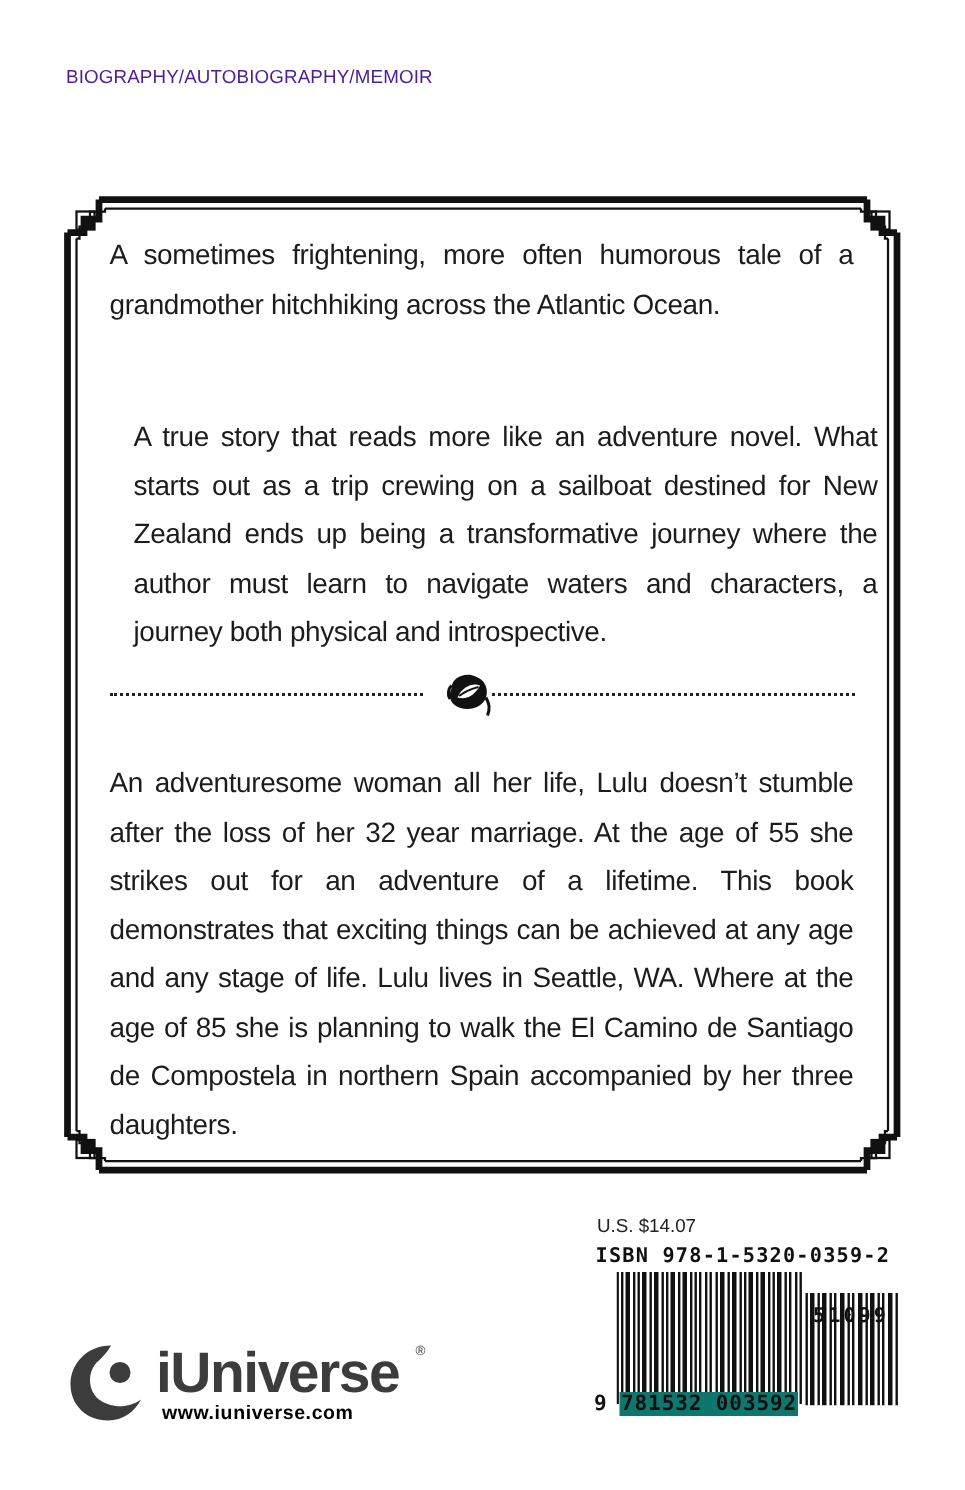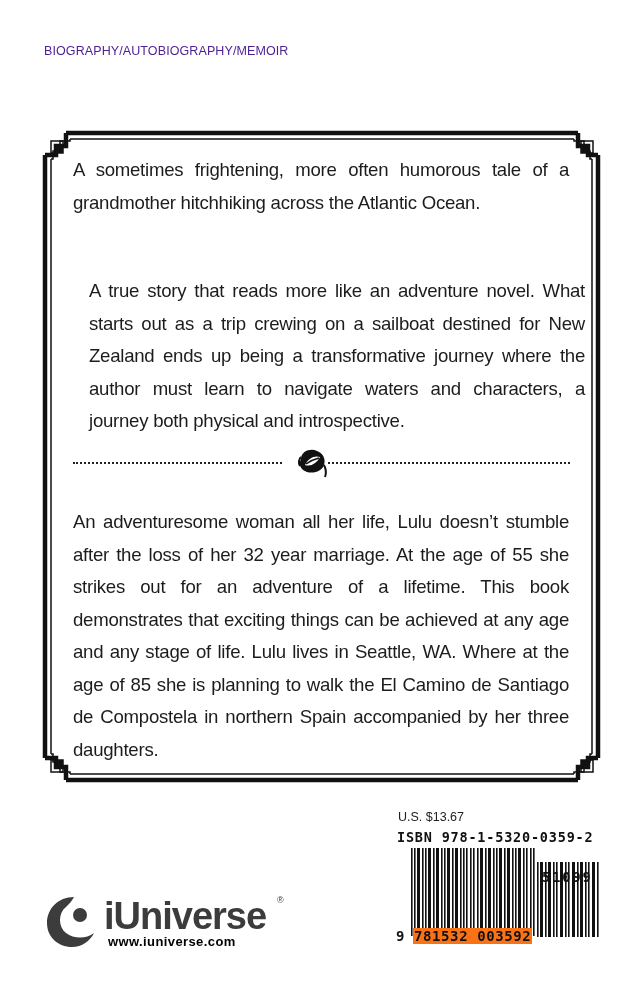--- a/index.html
+++ b/index.html
@@ -27,21 +27,21 @@
   .price { position: absolute; left: 398px; top: 810px; font-size: 12.5px; color: #222; }
   .isbn { position: absolute; left: 397px; top: 829px; font-family: "DejaVu Sans Mono", monospace;
     font-size: 13.5px; font-weight: bold; letter-spacing: 0.8px; color: #111; }
   .barcode-main { position: absolute; left: 411px; top: 848px; width: 124px; height: 88px; }
   .barcode-addon { position: absolute; left: 535px; top: 862px; width: 65px; height: 75px; }
   .addon-num { position: absolute; left: 542px; top: 845px; font-family: "DejaVu Sans Mono", monospace;
     font-size: 13.5px; font-weight: bold; letter-spacing: 2px; color: #111; margin-top: 24px; }
   .ean-first { position: absolute; left: 396px; top: 928px; font-family: "DejaVu Sans Mono", monospace;
     font-size: 14px; font-weight: bold; color: #111; }
   .ean-rest { position: absolute; left: 413px; top: 928px; font-family: "DejaVu Sans Mono", monospace;
-    font-size: 14px; font-weight: bold; color: #111; letter-spacing: 0.6px; background: #f97316; padding: 0 1px; }
+    font-size: 14px; font-weight: bold; color: #111; letter-spacing: 0.6px; background: #0f766e; padding: 0 1px; }
   .logo { position: absolute; left: 44px; top: 893px; width: 240px; height: 60px; }
   .logo-mark { position: absolute; left: 0; top: 0; width: 56px; height: 56px; }
   .logo-text { position: absolute; left: 60px; top: 0px; font-family: "Liberation Sans", sans-serif;
     font-weight: bold; font-size: 38px; color: #3c3c3c; letter-spacing: -1px; line-height: 46px; }
   .logo-reg { position: absolute; left: 233px; top: 2px; font-size: 9px; color: #3c3c3c; }
   .logo-url { position: absolute; left: 64px; top: 41px; font-family: "Liberation Sans", sans-serif;
     font-weight: bold; font-size: 13px; color: #000000; letter-spacing: 0.4px; }
 </style>
 </head>
 <body>
@@ -104,21 +104,21 @@
       <path d="M11 19 C15 16, 20 14, 24 13" stroke="#111" stroke-width="1.4" fill="none"></path>
       <path d="M29 20 C31 24, 32 27, 30 32" stroke="#111" stroke-width="2" fill="none"></path>
       <path d="M6 12 C4 14, 3 18, 5 21" stroke="#111" stroke-width="2" fill="none"></path>
     </svg>
     <div class="dots right"></div>
   </div>
 
   <p class="blurb b3" style="margin:0">An adventuresome woman all her life, Lulu doesn’t stumble after the loss of her 32 year marriage. At the age of 55 she strikes out for an adventure of a lifetime. This book demonstrates that exciting things can be achieved at any age and any stage of life. Lulu lives in Seattle, WA. Where at the age of 85 she is planning to walk the El Camino de Santiago de Compostela in northern Spain accompanied by her three daughters.</p>
 
   <div>
-    <div class="price">U.S. $13.67</div>
+    <div class="price">U.S. $14.07</div>
     <div class="isbn">ISBN 978-1-5320-0359-2</div>
     <svg class="barcode-main" viewBox="0 0 124 88" preserveAspectRatio="none">
       <g fill="#111">
         <rect x="0" y="0" width="1.6" height="88"></rect>
           <rect x="3" y="0" width="1.6" height="88"></rect>
         <rect x="6" y="0" width="3" height="80"></rect>
           <rect x="11" y="0" width="1.6" height="80"></rect>
         <rect x="14" y="0" width="1.6" height="80"></rect>
           <rect x="17" y="0" width="3" height="80"></rect>
         <rect x="22" y="0" width="1.6" height="80"></rect>

